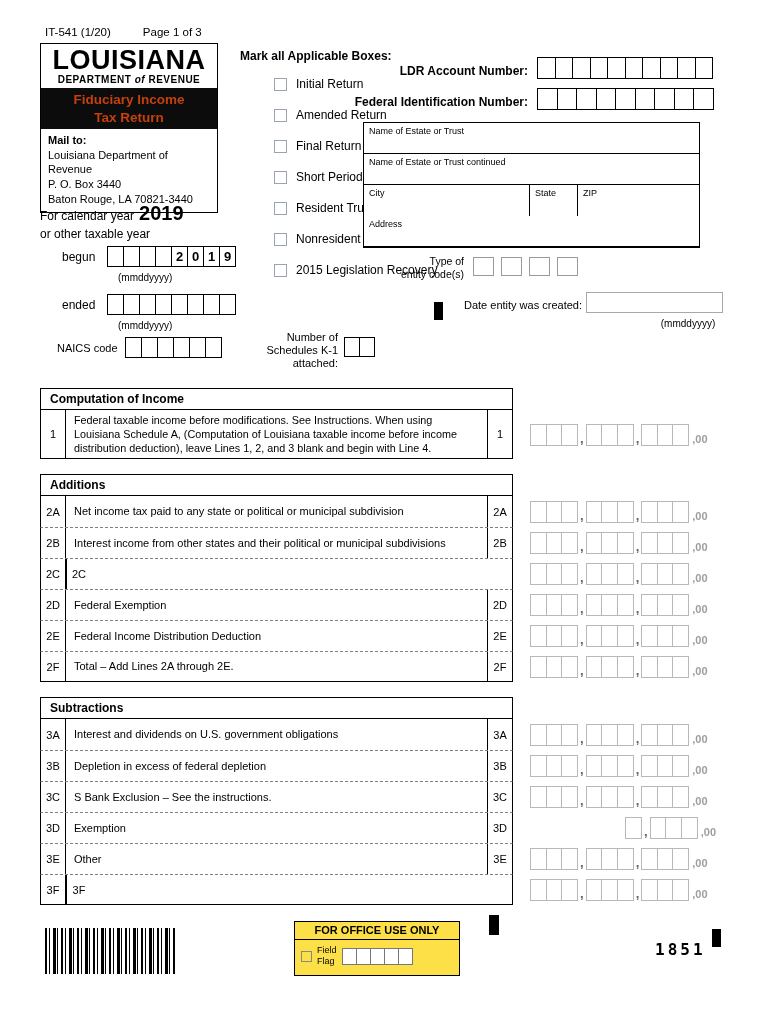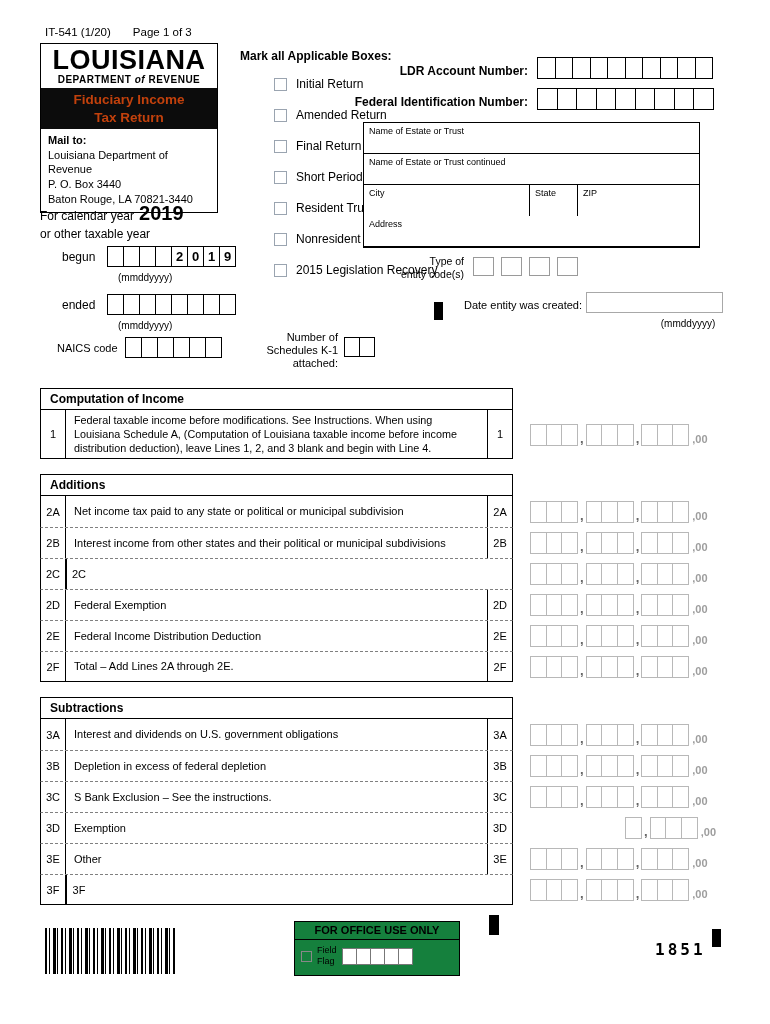--- a/index.html
+++ b/index.html
@@ -7,21 +7,21 @@
   body {
     position: relative;
     background: #fff;
     font-family: "Liberation Sans", sans-serif;
     color: #000;
     overflow: hidden;
   }
   .abs { position: absolute; }
 
   
-  .form-id { left: 45px; top: 26px; display: flex; gap: 22px; font-size: 11.5px; }
+  .form-id { left: 45px; top: 26px; display: flex; gap: 32px; font-size: 11.5px; }
 
   
   .logo-box { left: 40px; top: 43px; width: 178px; border: 1.6px solid #000; background: #fff; }
   .logo-state { text-align: center; font-size: 27px; font-weight: bold; letter-spacing: .5px; padding-top: 2px; line-height: 1.05; }
   .logo-dept { text-align: center; font-size: 10px; font-weight: bold; letter-spacing: .5px; padding-bottom: 3px; }
   .logo-dept .of { font-family: Liberation Sans, sans-serif; font-style: italic; font-weight: bold; text-transform: none; }
   .logo-title { background: #0c0c0c; color: #c2410c; text-align: center; font-weight: bold; font-size: 13.5px; line-height: 1.3; padding: 3px 0; }
   .mail-block { padding: 4px 7px 6px; font-size: 11px; line-height: 1.32; }
   .mail-label { font-weight: bold; }
 
@@ -108,21 +108,21 @@
   .acomma { color: #666; font-weight: bold; font-size: 13px; margin: 8px 2px 0; }
   .asuffix { color: #9d9d9d; font-weight: bold; font-size: 11px; margin: 9px 0 0 3px; }
 
   
   .barcode { left: 45px; top: 928px; width: 131px; height: 46px;
     background: repeating-linear-gradient(90deg,
       #000 0px, #000 2px, #fff 2px, #fff 4px,
       #000 4px, #000 5px, #fff 5px, #fff 8px,
       #000 8px, #000 11px, #fff 11px, #fff 12px,
       #000 12px, #000 13px, #fff 13px, #fff 16px); }
-  .office-box { left: 294px; top: 921px; width: 166px; border: 1.5px solid #000; background: #15803d; }
+  .office-box { left: 294px; top: 921px; width: 166px; border: 1.5px solid #000; background: #fde047; }
   .office-title { font-size: 11px; font-weight: bold; text-align: center; padding: 2px 0 3px; border-bottom: 1.5px solid #000; }
   .office-content { display: flex; align-items: center; padding: 5px 6px 7px; gap: 5px; }
   .flag-check { width: 11px; height: 11px; border: 1px solid #888; flex: none; }
   .flag-label { font-size: 9px; line-height: 1.25; }
   .plate { left: 655px; top: 940px; font-family: "DejaVu Sans Mono", monospace; font-weight: bold; font-size: 16px; letter-spacing: 3px; }
 </style>
 </head>
 <body>
 
 <div class="abs form-id">

